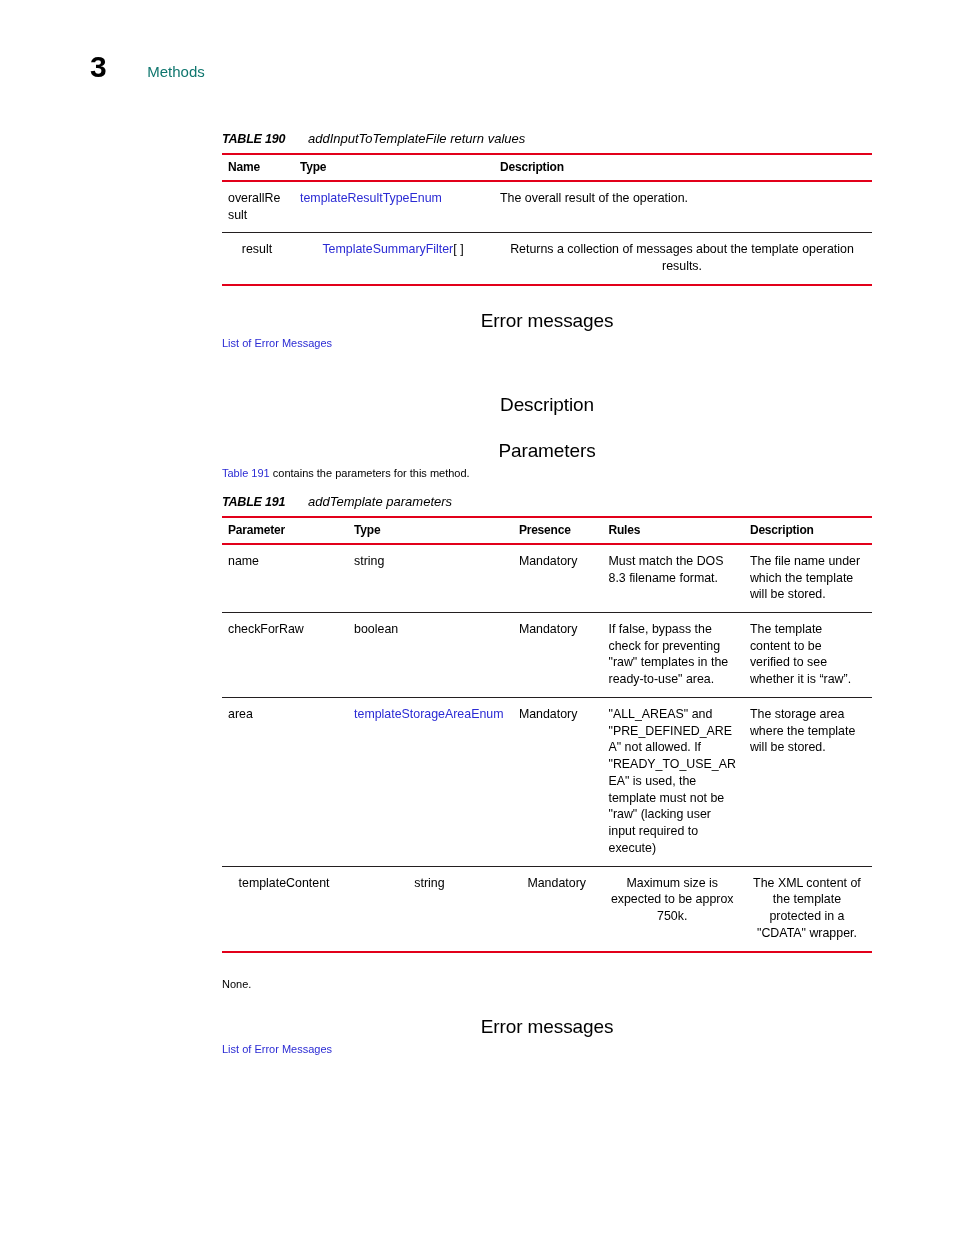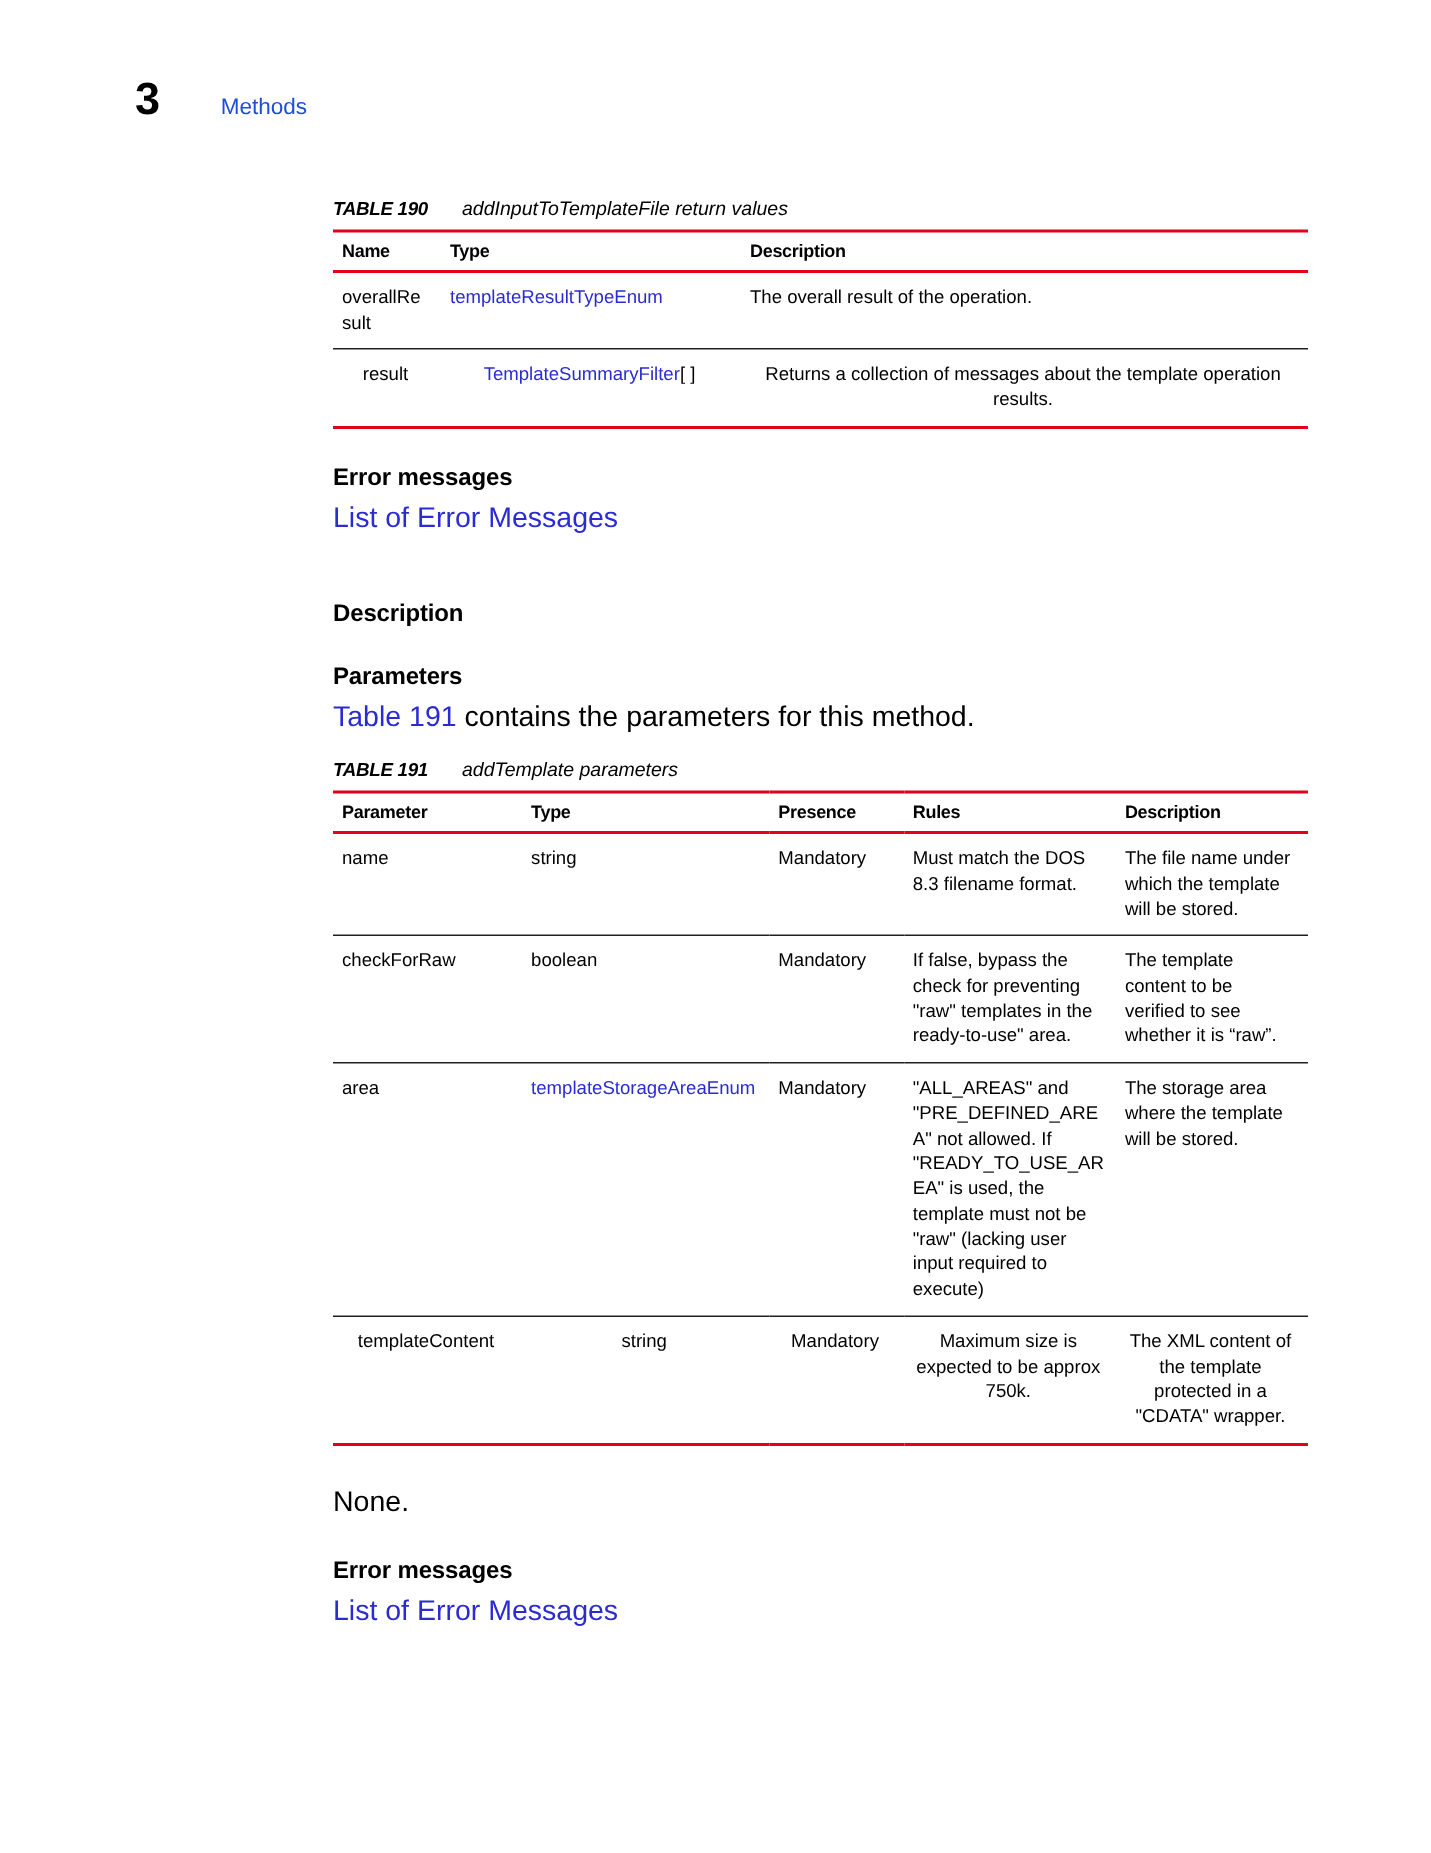--- a/index.html
+++ b/index.html
@@ -29,21 +29,21 @@
   }
   .chapter-number {
     font-size: 30px;
     font-weight: bold;
     line-height: 1;
     letter-spacing: -0.5px;
   }
   .chapter-title {
     font-size: 15px;
     margin-left: 41px;
-    color: #1d4ed8;
+    color: #0f766e;
   }
 
   
   .content {
     position: absolute;
     left: 222px;
     top: 131px;
     width: 650px;
   }
 
@@ -109,27 +109,28 @@
   .t191 col.c2 { width: 165px; }
   .t191 col.c3 { width: 92px; }
   .t191 col.c4 { width: 129px; }
   .t191 col.c5 { width: 135px; }
 
   
   .section {
     margin-top: 24px;
   }
   .section-heading {
-    font-size: 16px;
-    font-weight: bold;
+    font-size: 19px;
+    font-weight: normal;
     letter-spacing: -0.1px;
     margin-bottom: 4px;
+    text-align: center;
   }
   .section-body {
-    font-size: 19px;
+    font-size: 11px;
     line-height: 1.45;
   }
   .method-heading {
     font-size: 18px;
     font-weight: bold;
     font-style: italic;
     letter-spacing: -0.3px;
     margin-top: 30px;
     margin-bottom: 0;
   }

